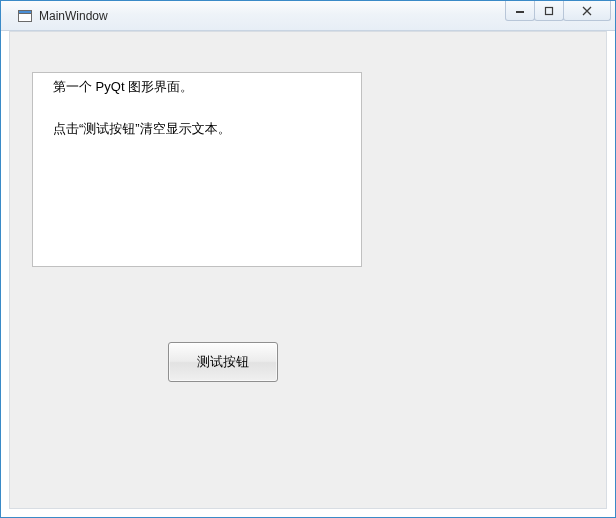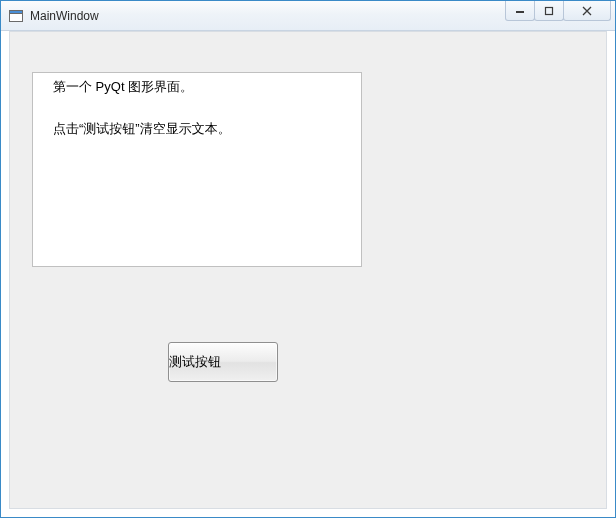--- a/index.html
+++ b/index.html
@@ -16,21 +16,21 @@
     background: #ffffff;
     border: 1px solid #3a8ac7;
     box-shadow: 0 0 0 1px rgba(0,0,0,.05);
   }
   .titlebar {
     height: 30px;
     background: linear-gradient(#fbfcfd, #eef3f8 45%, #e7eef6);
     border-bottom: 1px solid #c8d4e2;
     display: flex;
     align-items: center;
-    padding: 0 6px 0 7px;
+    padding: 0 6px 0 16px;
     position: relative;
   }
   .app-icon {
     width: 16px; height: 16px;
     margin-right: 6px;
     display: inline-block;
   }
   .app-icon svg { display:block; }
   .title-text {
     font-size: 12px;
@@ -79,20 +79,21 @@
     position: absolute;
     left: 158px; top: 310px;
     width: 110px; height: 40px;
     background: linear-gradient(#fdfdfd, #ececec 48%, #e2e2e2 52%, #f0f0f0);
     border: 1px solid #8f8f8f;
     border-radius: 3px;
     font-size: 13px;
     color: #000;
     display: flex;
     align-items: center;
+    justify-content: center;
     cursor: default;
     box-shadow: inset 0 0 0 1px rgba(255,255,255,.6);
   }
 </style>
 </head>
 <body>
 
 <div class="window">
 
   <div class="titlebar">

